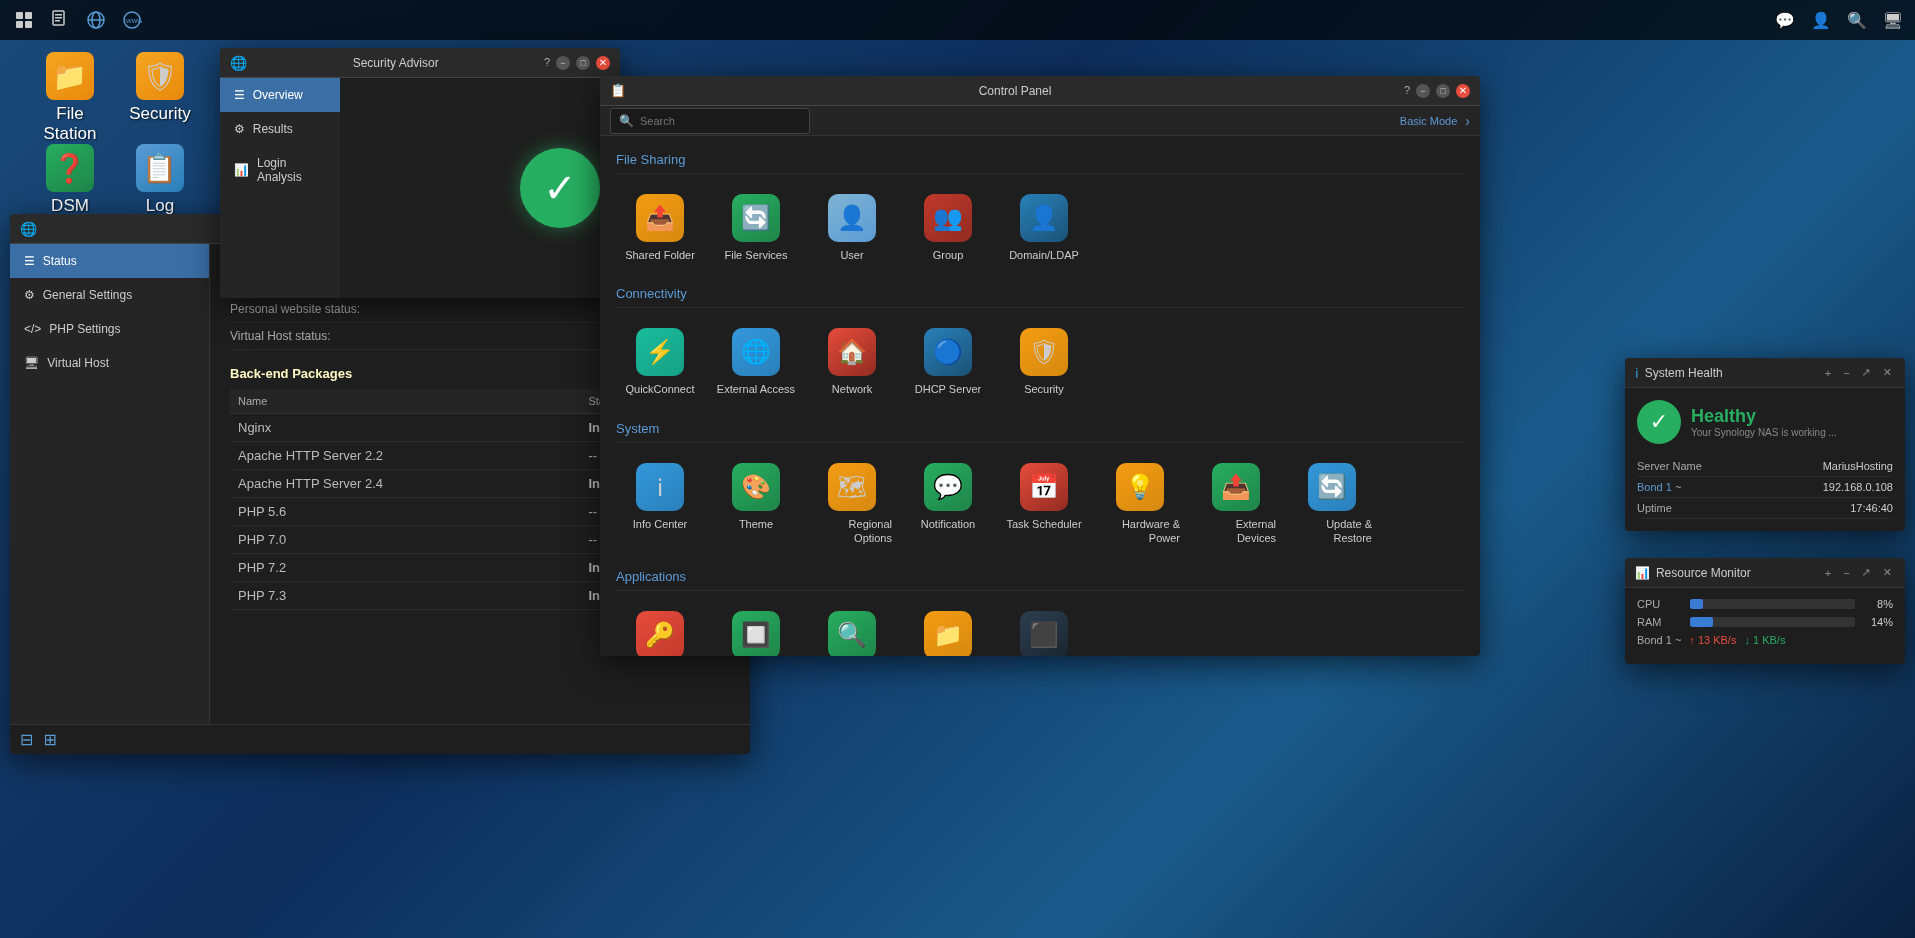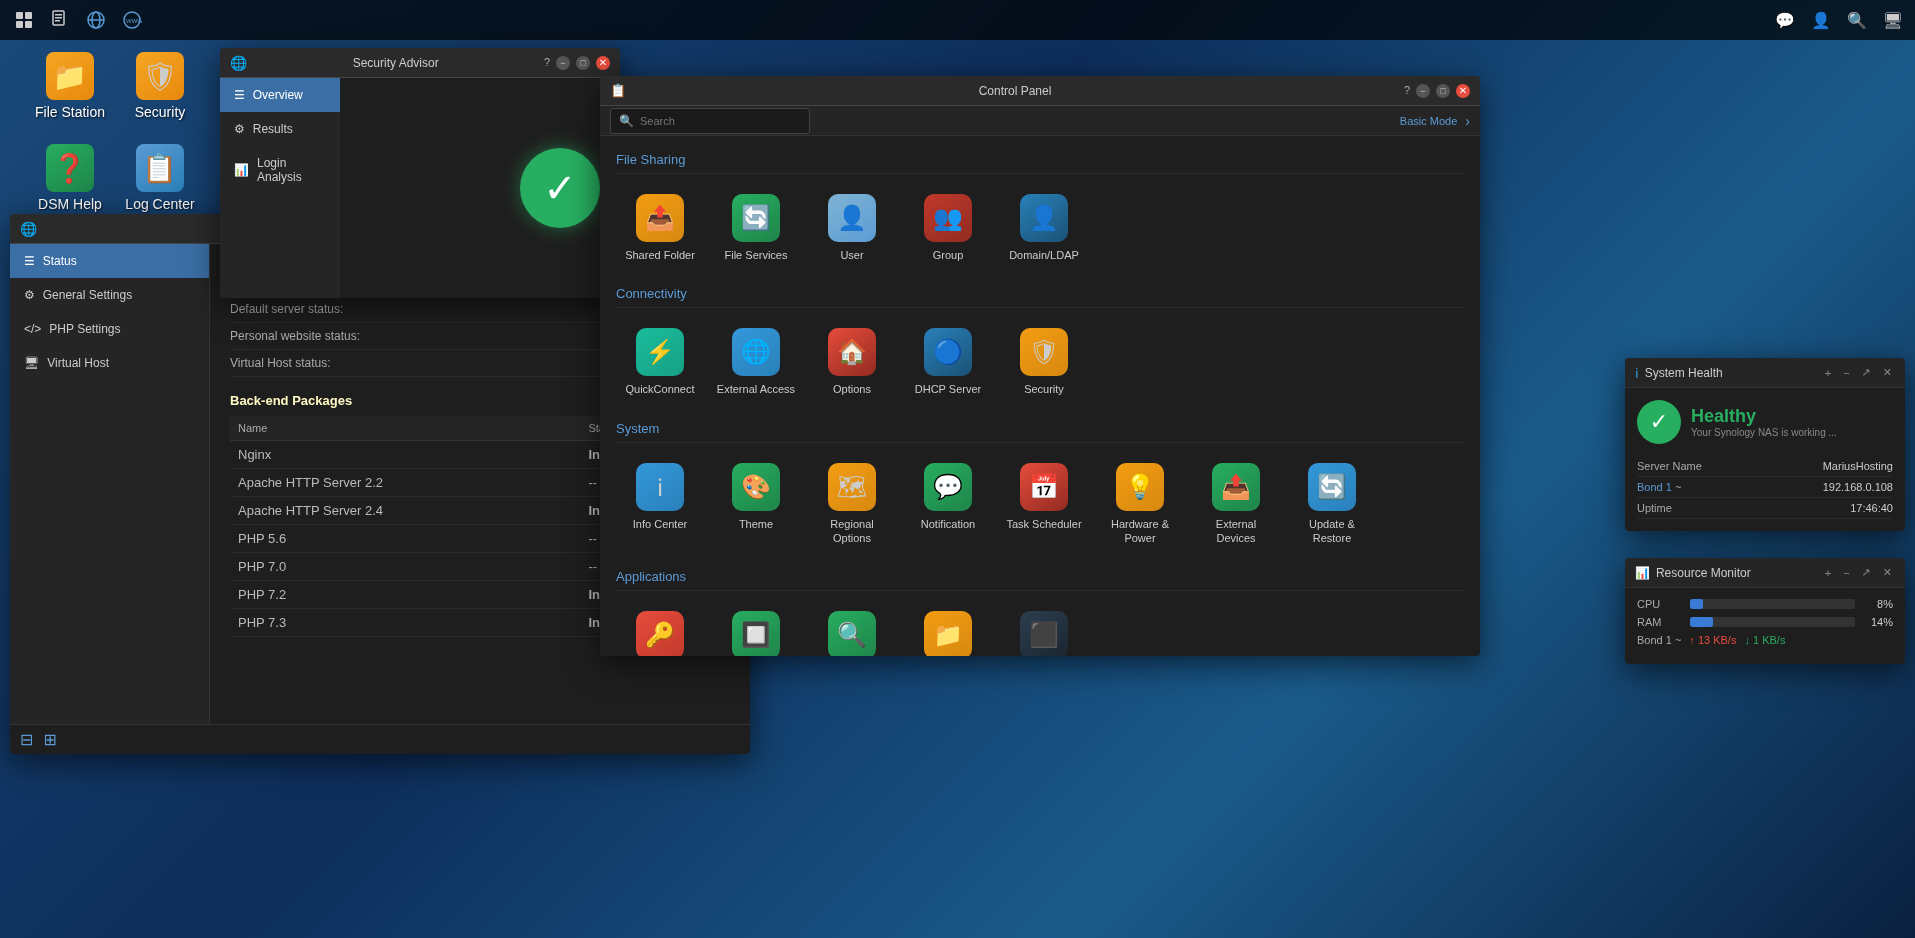--- a/index.html
+++ b/index.html
@@ -63,21 +63,21 @@
     }
     .desktop-icon-img {
       width: 48px; height: 48px;
       margin-bottom: 4px;
       display: flex; align-items: center; justify-content: center;
       border-radius: 8px;
       font-size: 28px;
     }
     .desktop-icon-label {
       color: #fff;
-      font-size: 14px;
+      font-size: 17px;
       text-align: center;
       text-shadow: 1px 1px 2px rgba(0,0,0,0.8);
     }
 
     
     .window {
       position: absolute;
       border-radius: 4px;
       overflow: hidden;
       box-shadow: 0 8px 32px rgba(0,0,0,0.6);
@@ -310,21 +310,21 @@
     .cp-icon-img {
       width: 48px; height: 48px;
       border-radius: 10px;
       display: flex; align-items: center; justify-content: center;
       font-size: 24px;
       margin-bottom: 6px;
     }
     .cp-icon-label {
       color: #ccc;
       font-size: 11px;
-      text-align: center;
+      text-align: right;
       line-height: 1.3;
     }
 
     
     #system-health {
       right: 10px; top: 358px;
       width: 280px;
       z-index: 70;
     }
     .sh-header {
@@ -613,24 +613,20 @@
           <span>&lt;/&gt;</span>
           <span>PHP Settings</span>
         </div>
         <div class="ws-menu-item">
           <span>🖥</span>
           <span>Virtual Host</span>
         </div>
       </div>
       <div class="web-station-main">
         <div class="ws-section-title">General</div>
-        <div class="ws-row">
-          <span class="ws-label">Default server status:</span>
-          <span class="ws-value-normal">Normal</span>
-        </div>
         <div class="ws-row">
           <span class="ws-label">Personal website status:</span>
           <span class="ws-value-disabled">Disabled</span>
         </div>
         <div class="ws-row">
           <span class="ws-label">Virtual Host status:</span>
           <span class="ws-value-normal">Normal</span>
         </div>
 
         <div class="ws-section-title2">Back-end Packages</div>
@@ -733,21 +729,21 @@
           <div class="cp-icon-item">
             <div class="cp-icon-img icon-quickconn">⚡</div>
             <div class="cp-icon-label">QuickConnect</div>
           </div>
           <div class="cp-icon-item">
             <div class="cp-icon-img icon-extaccess">🌐</div>
             <div class="cp-icon-label">External Access</div>
           </div>
           <div class="cp-icon-item">
             <div class="cp-icon-img icon-network">🏠</div>
-            <div class="cp-icon-label">Options</div>
+            <div class="cp-icon-label">Network</div>
           </div>
           <div class="cp-icon-item">
             <div class="cp-icon-img icon-dhcp">🔵</div>
             <div class="cp-icon-label">DHCP Server</div>
           </div>
           <div class="cp-icon-item">
             <div class="cp-icon-img icon-security">🛡</div>
             <div class="cp-icon-label">Security</div>
           </div>
         </div>

